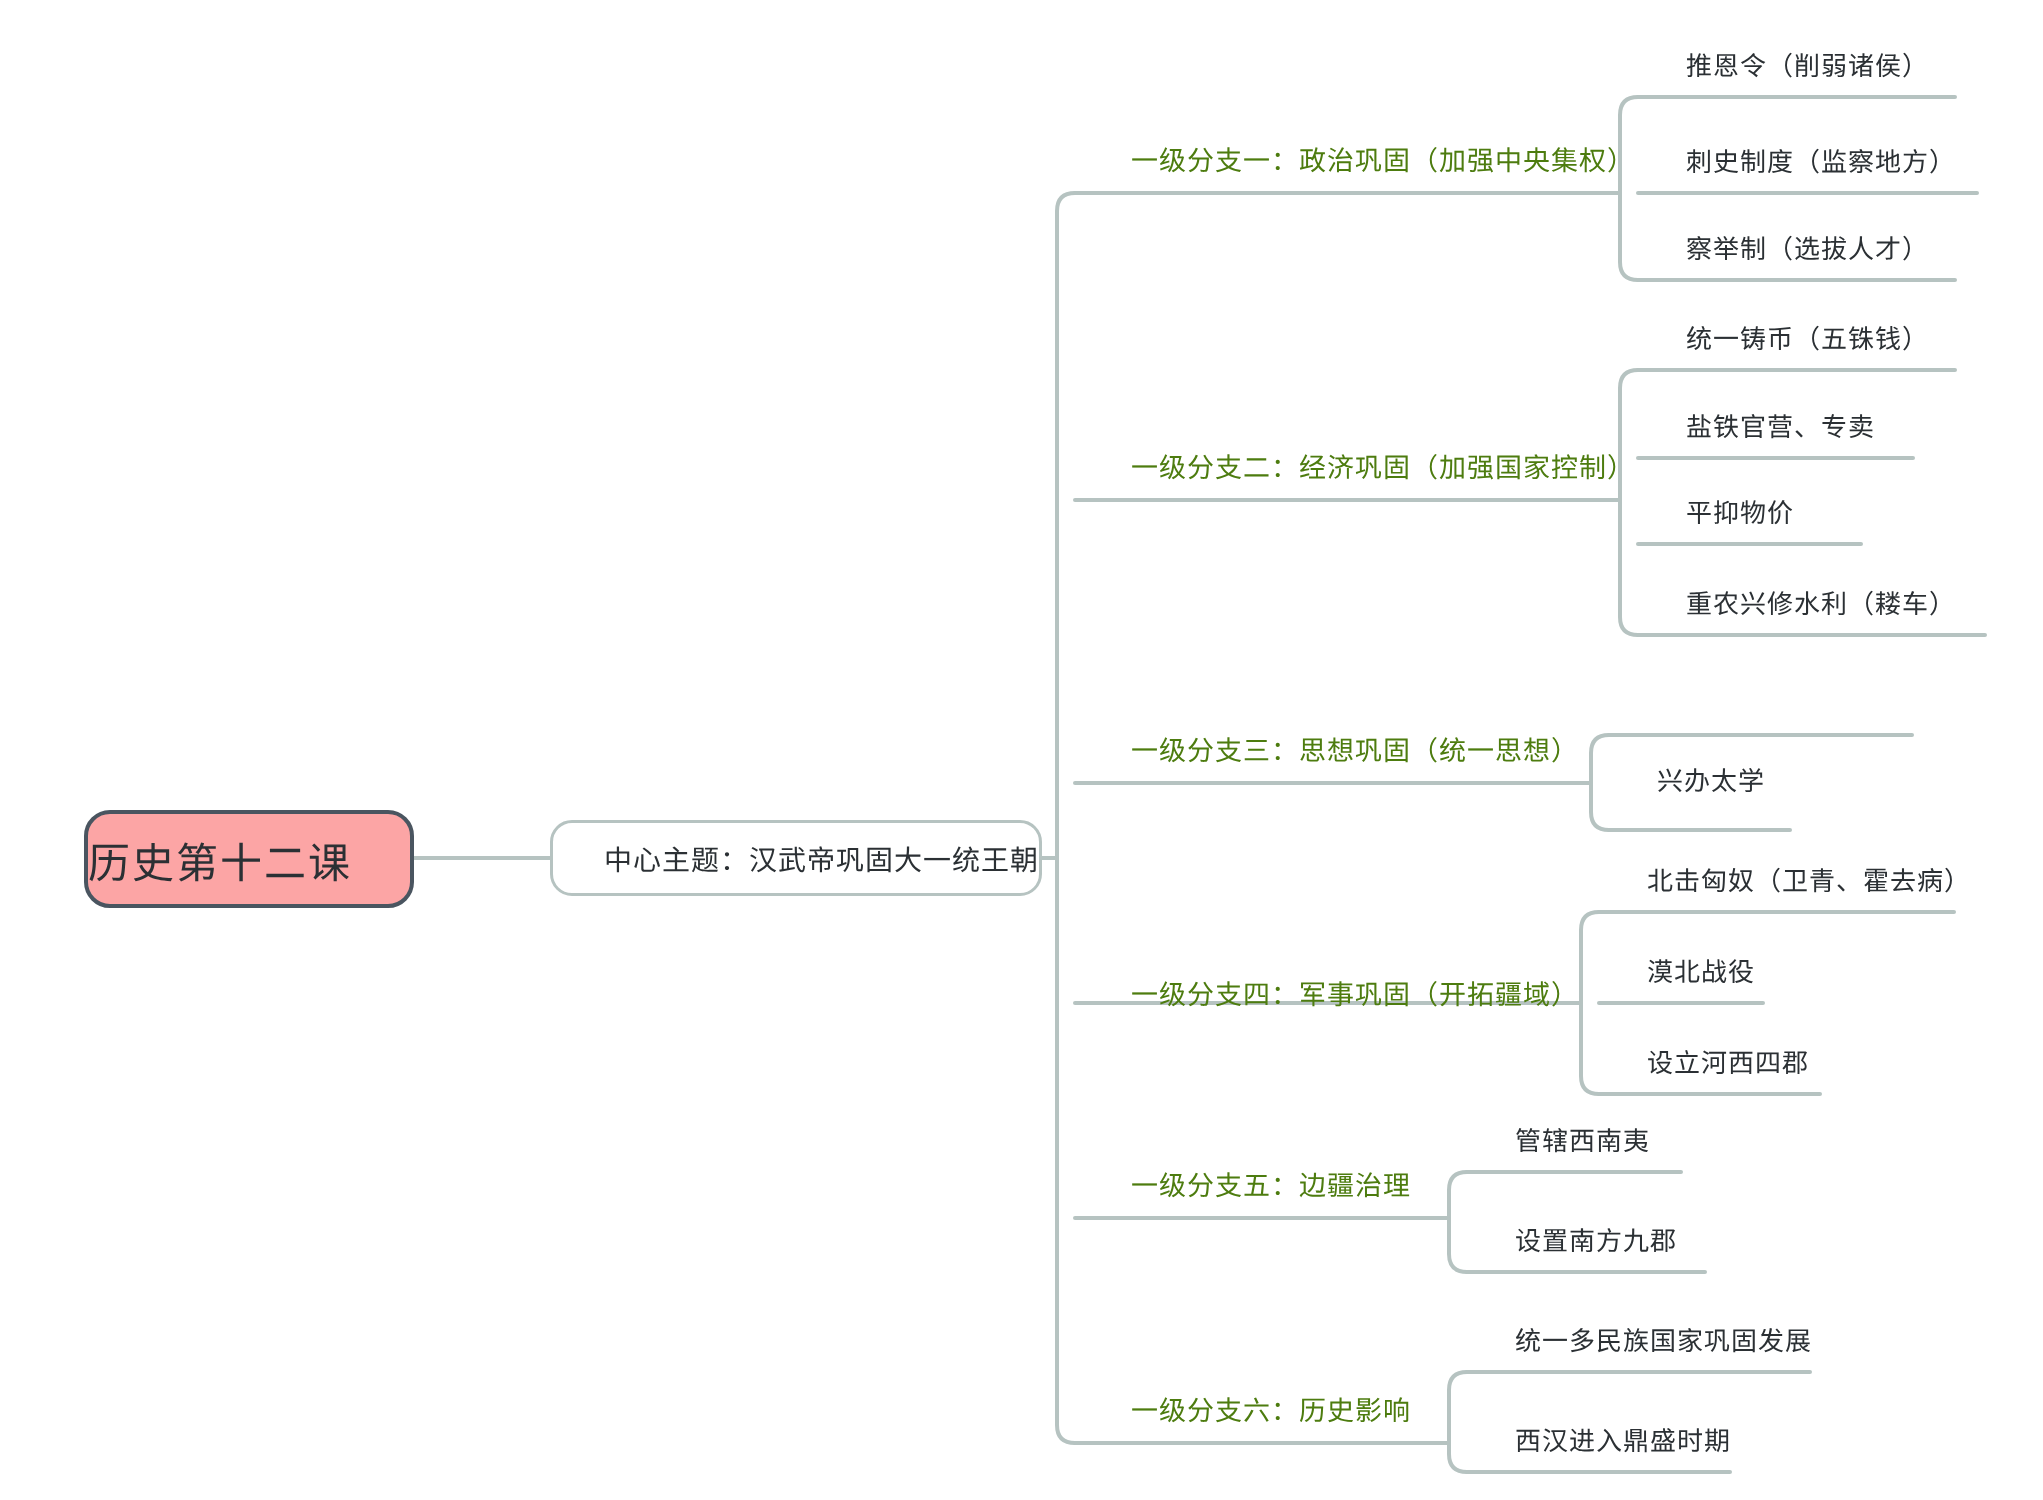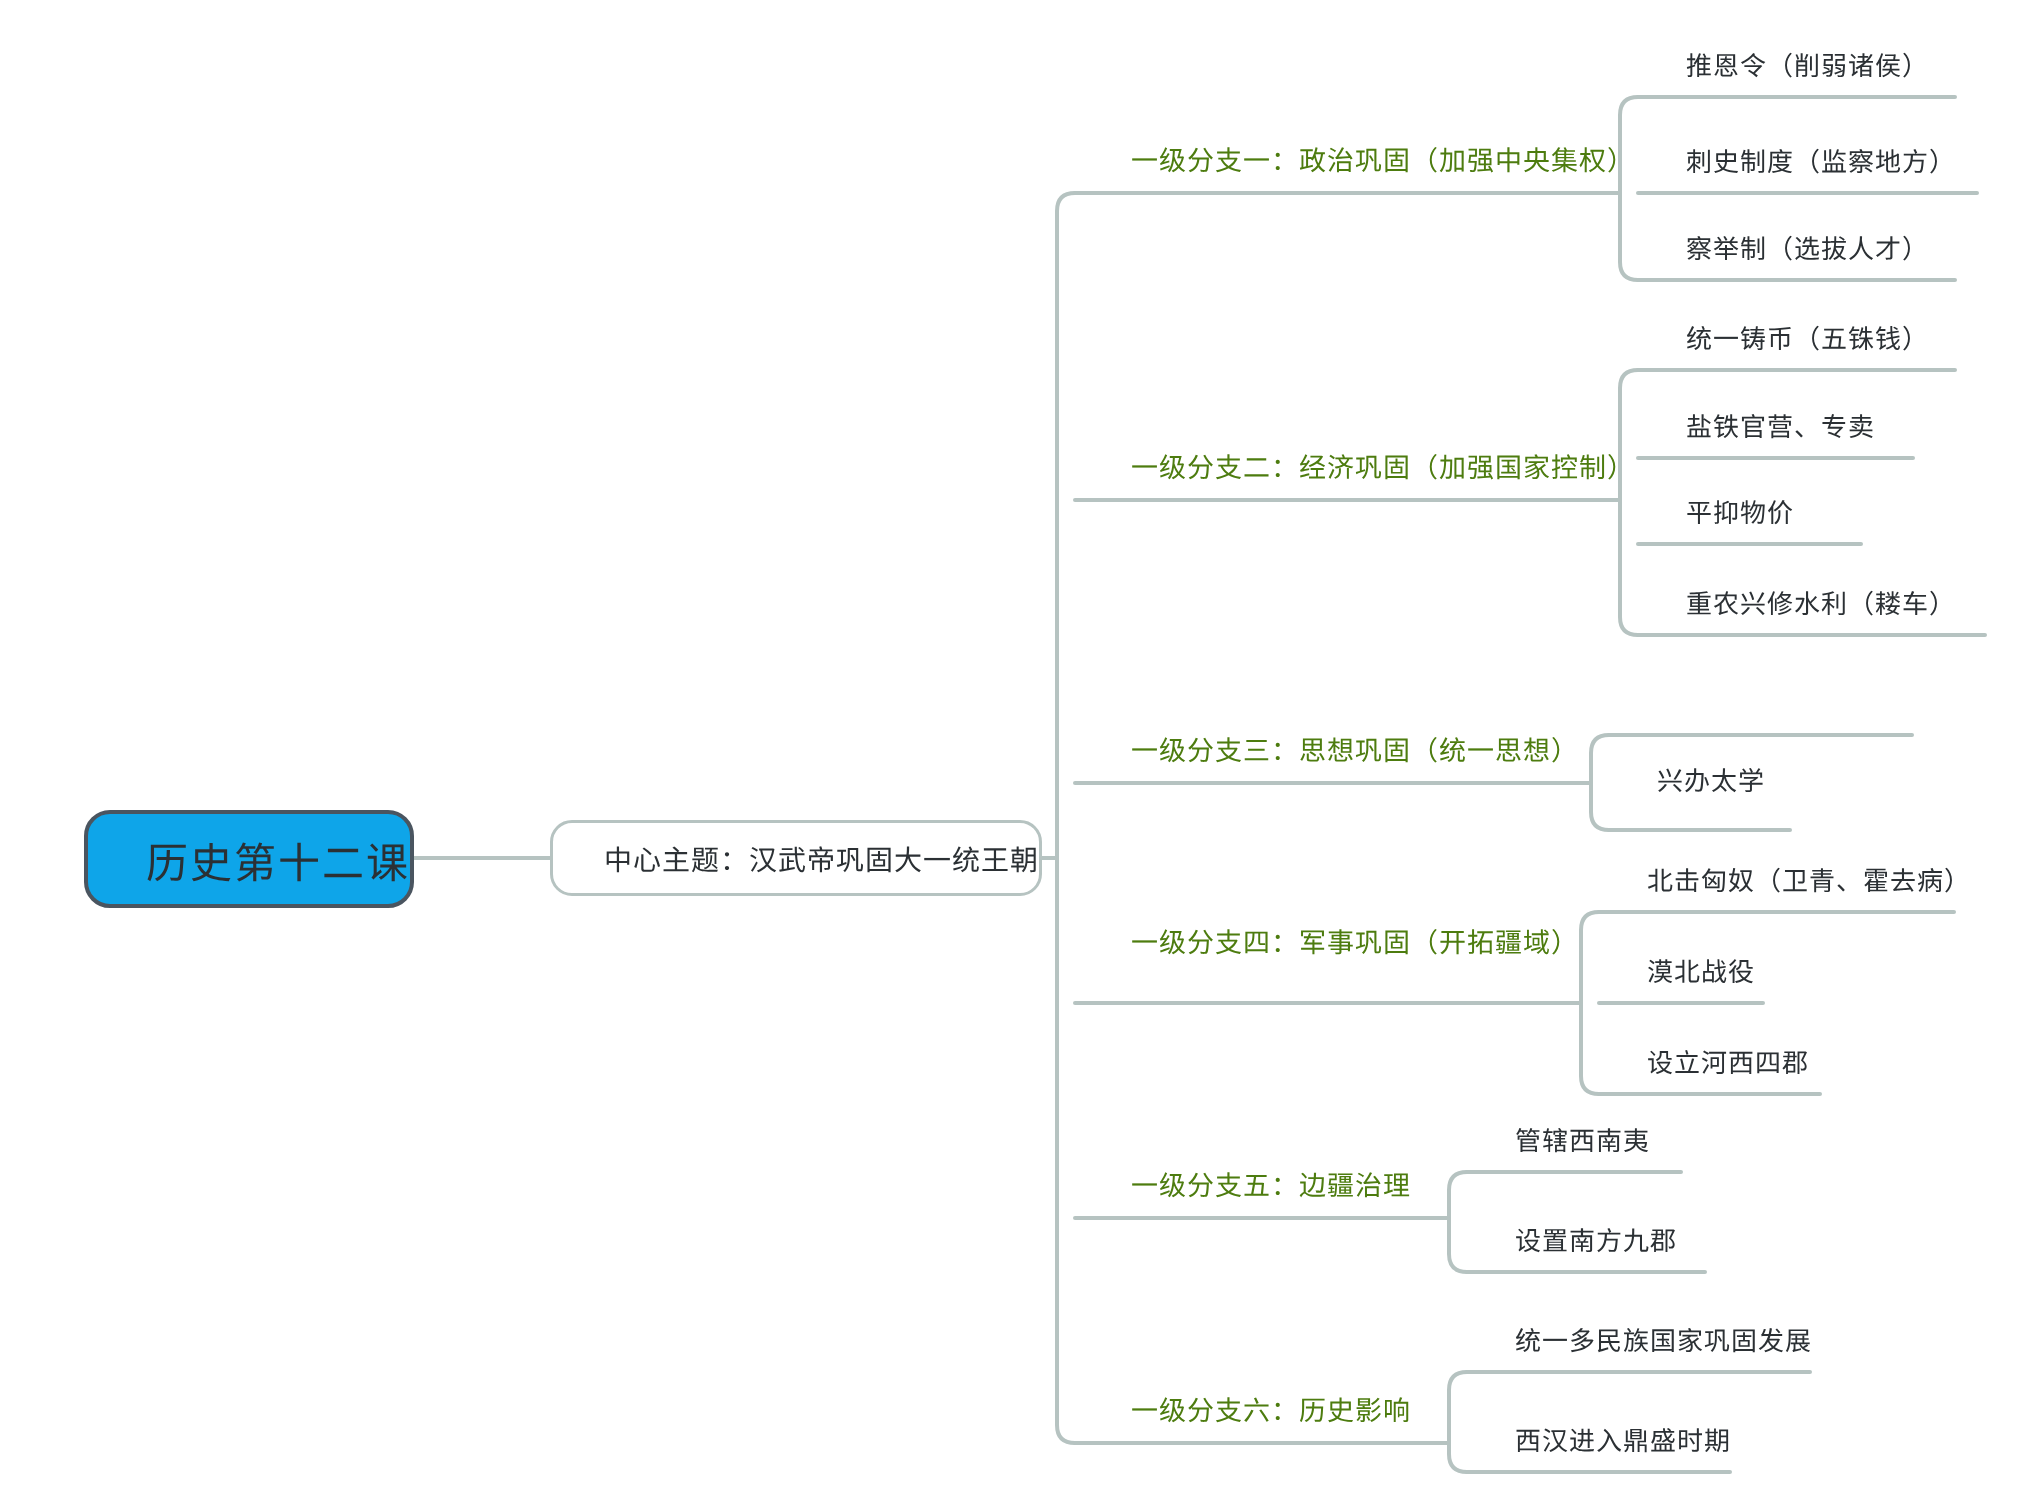--- a/index.html
+++ b/index.html
@@ -26,24 +26,24 @@
     height: 1500px;
     pointer-events: none;
   }
 
   
   .root-node {
     position: absolute;
     box-sizing: border-box;
     display: flex;
     align-items: center;
-    justify-content: flex-end;
+    justify-content: flex-start;
     border: 4px solid #4a5560;
     border-radius: 26px;
-    background: #0ea5e9;
+    background: #fca5a5;
     color: #2b3034;
     font-size: 42px;
     letter-spacing: 2px;
     white-space: nowrap;
   }
 
   
   .topic-node {
     position: absolute;
     box-sizing: border-box;
@@ -163,21 +163,21 @@
 
   <div class="branch-node" style="left:1131px; top:130px; height:56px;">
     <span>一级分支一：政治巩固（加强中央集权）</span>
   </div>
   <div class="branch-node" style="left:1131px; top:437px; height:56px;">
     <span>一级分支二：经济巩固（加强国家控制）</span>
   </div>
   <div class="branch-node" style="left:1131px; top:720px; height:56px;">
     <span>一级分支三：思想巩固（统一思想）</span>
   </div>
-  <div class="branch-node" style="left:1131px; top:912px; height:56px;">
+  <div class="branch-node" style="left:1131px; top:964px; height:56px;">
     <span>一级分支四：军事巩固（开拓疆域）</span>
   </div>
   <div class="branch-node" style="left:1131px; top:1155px; height:56px;">
     <span>一级分支五：边疆治理</span>
   </div>
   <div class="branch-node" style="left:1131px; top:1380px; height:56px;">
     <span>一级分支六：历史影响</span>
   </div>
 
   <div class="leaf-node" style="left:1686px; top:36px; height:54px;">

